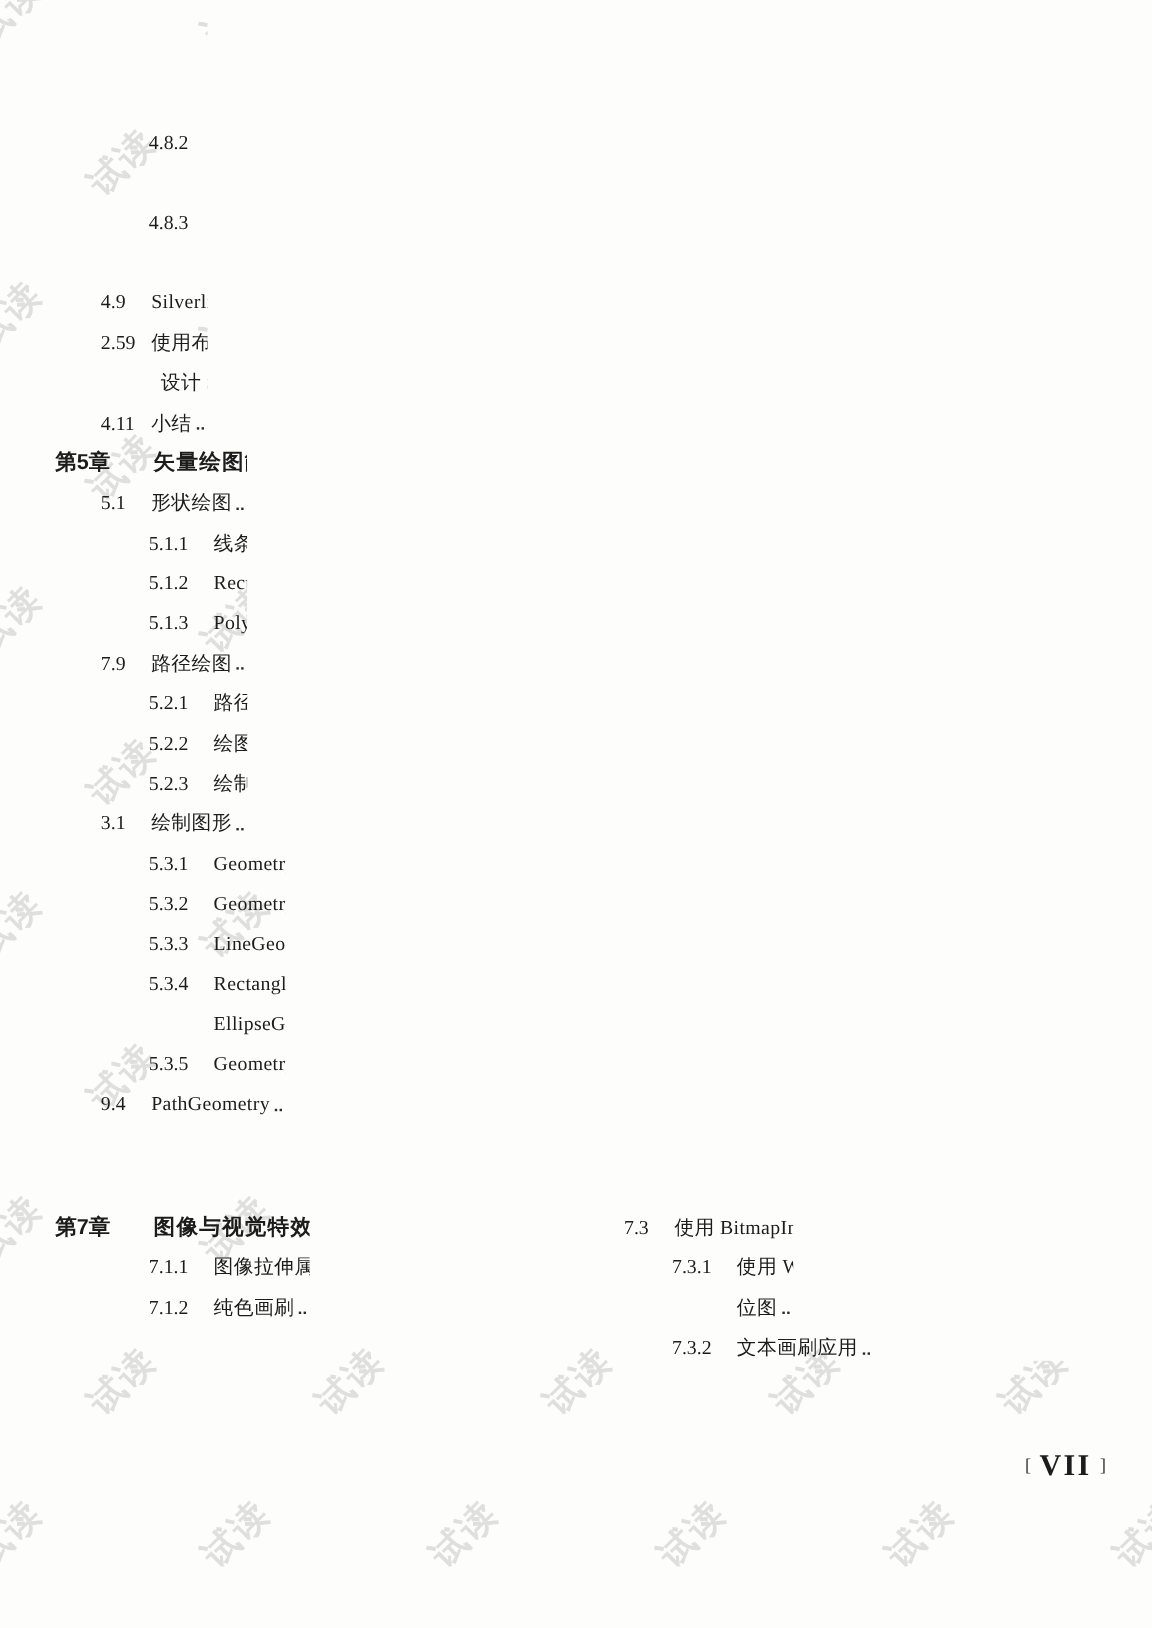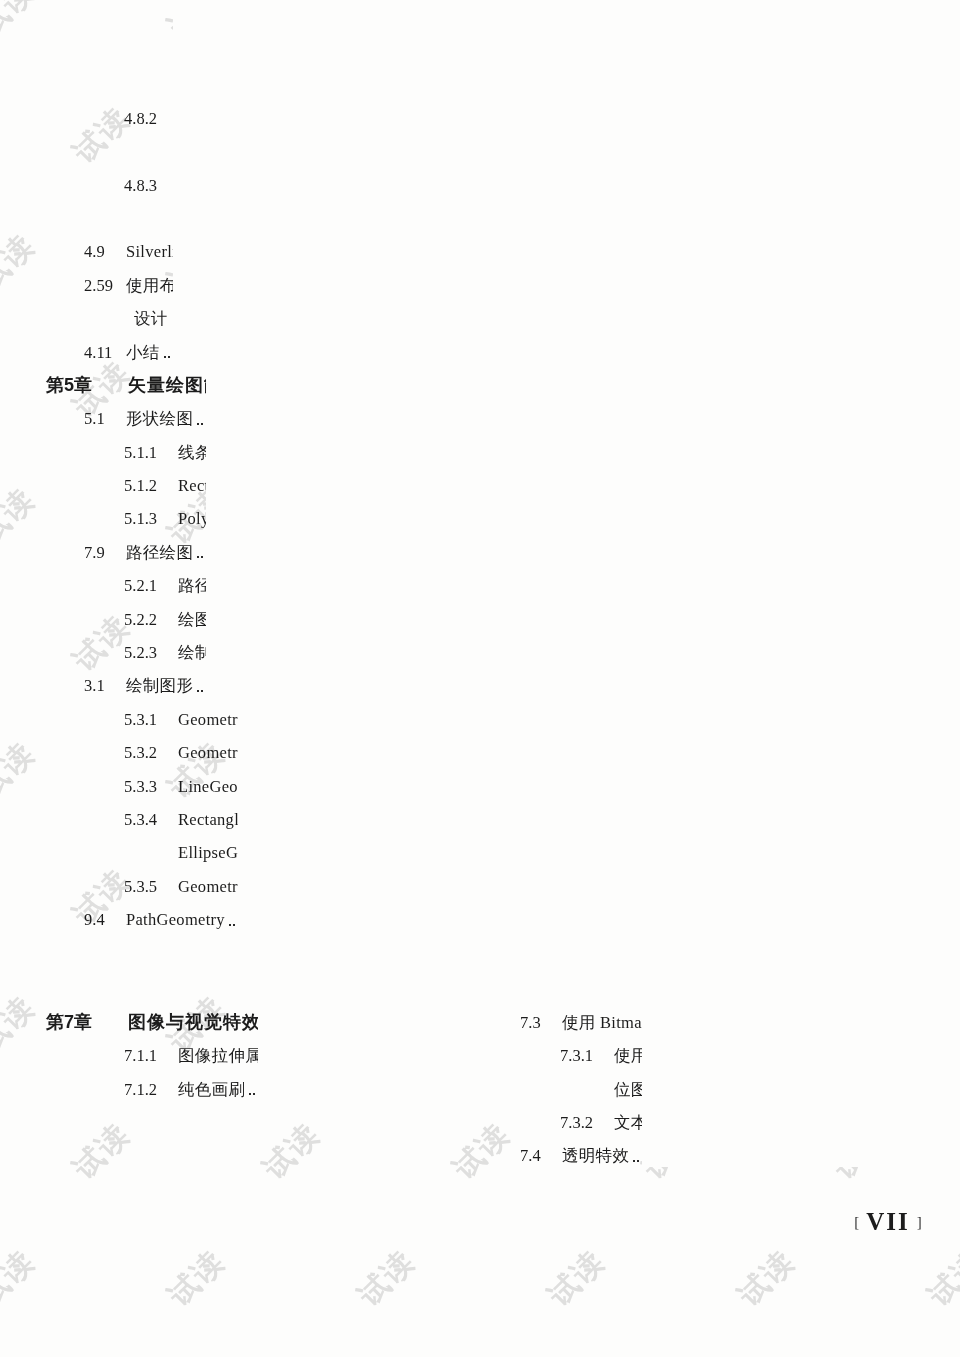--- a/index.html
+++ b/index.html
@@ -525,26 +525,20 @@
         <span class="title">位图</span>
         <span class="leader"></span>
         <span class="page">221</span>
       </div>
       <div class="row s2">
         <span class="num">7.3.2</span>
         <span class="title">文本画刷应用</span>
         <span class="leader"></span>
         <span class="page">223</span>
       </div>
-      <div class="row s1">
-        <span class="num">7.4</span>
-        <span class="title">透明特效</span>
-        <span class="leader"></span>
-        <span class="page">224</span>
-      </div>
     </div>
 
   <div class="page-number">
     <span class="brk">[</span>
     <span class="no">VII</span>
     <span class="brk">]</span>
   </div>
 
 </div>
 

